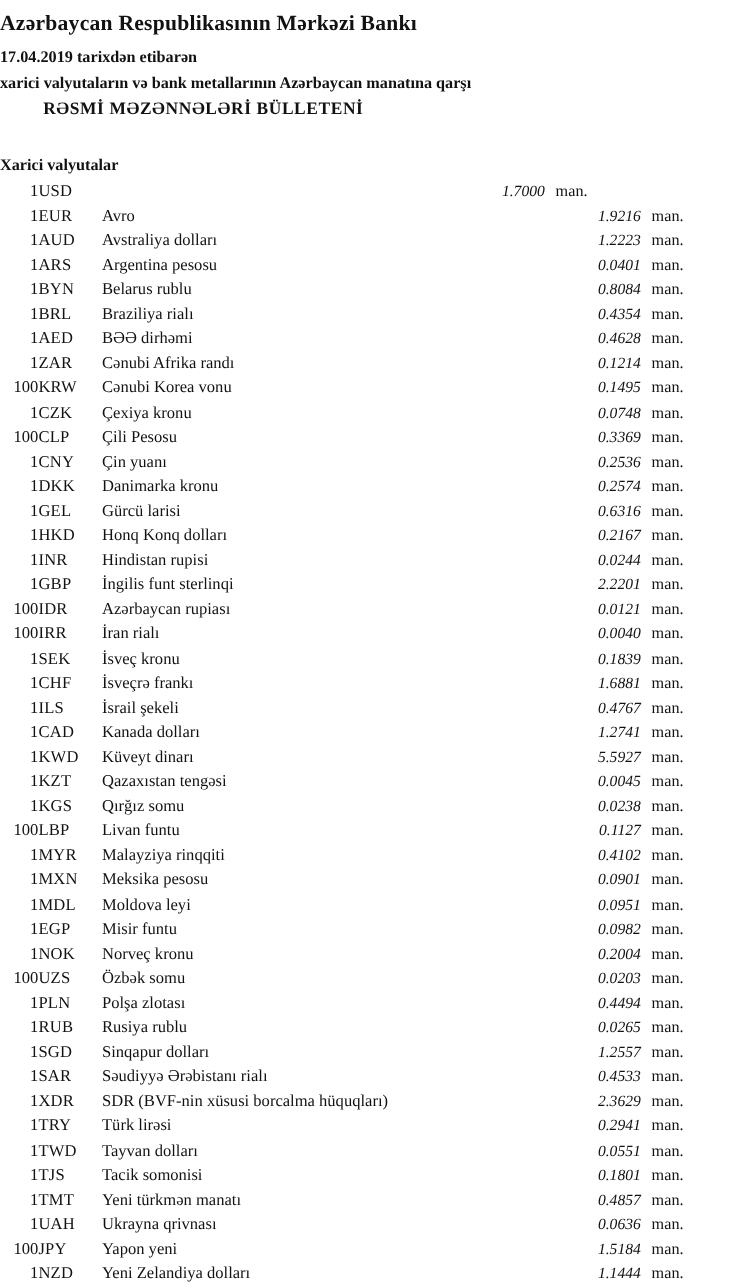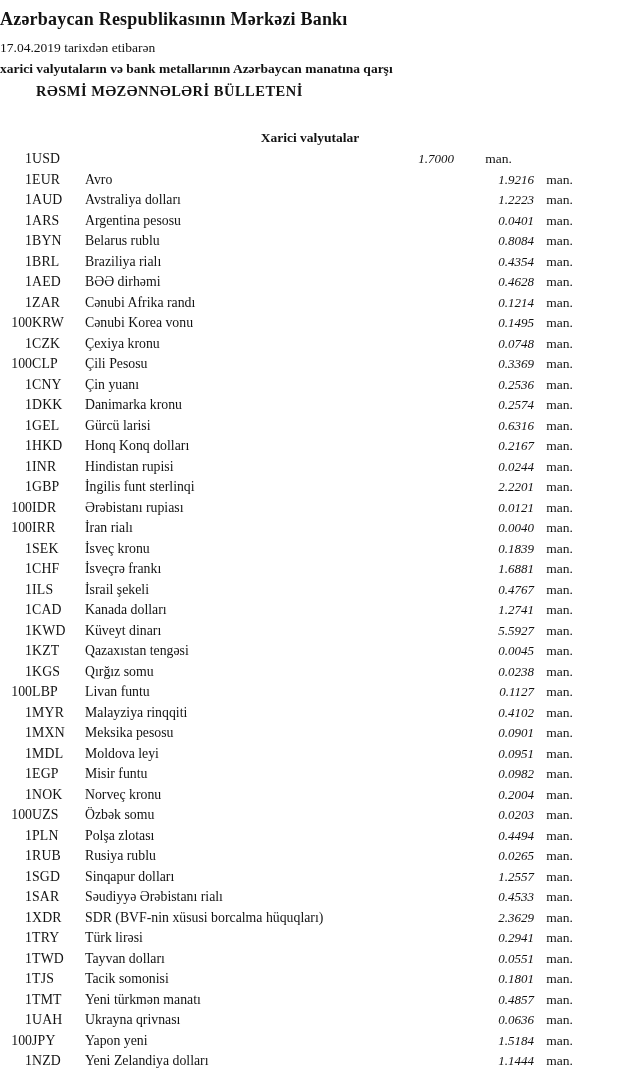--- a/index.html
+++ b/index.html
@@ -13,40 +13,39 @@
   }
   .header { text-align: left; padding-top: 8px; }
   .title {
     font-size: 18px;
     font-weight: bold;
     line-height: 22px;
     letter-spacing: 0.2px;
   }
   .date-line {
     font-size: 13.5px;
-    font-weight: normal;
+    font-weight: bold;
     line-height: 17px;
     margin-top: 9px;
   }
   .subtitle {
     font-size: 13.5px;
     font-weight: bold;
     line-height: 17px;
     margin-top: 4px;
   }
   .bulletin-title {
     font-size: 14.5px;
     font-weight: bold;
     line-height: 19px;
     margin-top: 5px;
     letter-spacing: 0.5px;
     padding-left: 36px;
   }
   .section-title {
-    text-align: center;
     font-size: 13.5px;
     font-weight: bold;
     line-height: 17px;
     margin-top: 28px;
   }
   .table {
     margin-top: 3px;
     padding: 0 44px 0 6px;
   }
   .row {
@@ -55,21 +54,21 @@
     height: 20.5px;
     align-items: center;
     font-size: 13.8px;
     white-space: nowrap;
   }
   .cell { display: block; overflow: visible; }
   .cell.qty  { text-align: right; }
   .cell.code { text-align: left; letter-spacing: 0.2px; }
   .cell.name { padding-left: 5px; }
   .cell.rate { text-align: right; font-weight: normal; font-style: italic; font-size: 13px; }
-  .cell.unit { padding-left: 9px; font-size: 13.5px; text-align: center; }
+  .cell.unit { padding-left: 9px; font-size: 13.5px; }
 </style>
 </head>
 <body>
 
 <div class="header">
   <div class="title">Azərbaycan Respublikasının Mərkəzi Bankı</div>
   <div class="date-line">17.04.2019 tarixdən etibarən</div>
   <div class="subtitle">xarici valyutaların və bank metallarının Azərbaycan manatına qarşı</div>
   <div class="bulletin-title">RƏSMİ MƏZƏNNƏLƏRİ BÜLLETENİ</div>
 </div>
@@ -191,21 +190,21 @@
     <div class="row">
       <span class="cell qty">1</span>
       <span class="cell code">GBP</span>
       <span class="cell name">İngilis funt sterlinqi</span>
       <span class="cell rate">2.2201</span>
       <span class="cell unit">man.</span>
     </div>
     <div class="row">
       <span class="cell qty">100</span>
       <span class="cell code">IDR</span>
-      <span class="cell name">Ərəbistanı rupiası</span>
+      <span class="cell name">Azərbaycan rupiası</span>
       <span class="cell rate">0.0121</span>
       <span class="cell unit">man.</span>
     </div>
     <div class="row">
       <span class="cell qty">100</span>
       <span class="cell code">IRR</span>
       <span class="cell name">İran rialı</span>
       <span class="cell rate">0.0040</span>
       <span class="cell unit">man.</span>
     </div>

